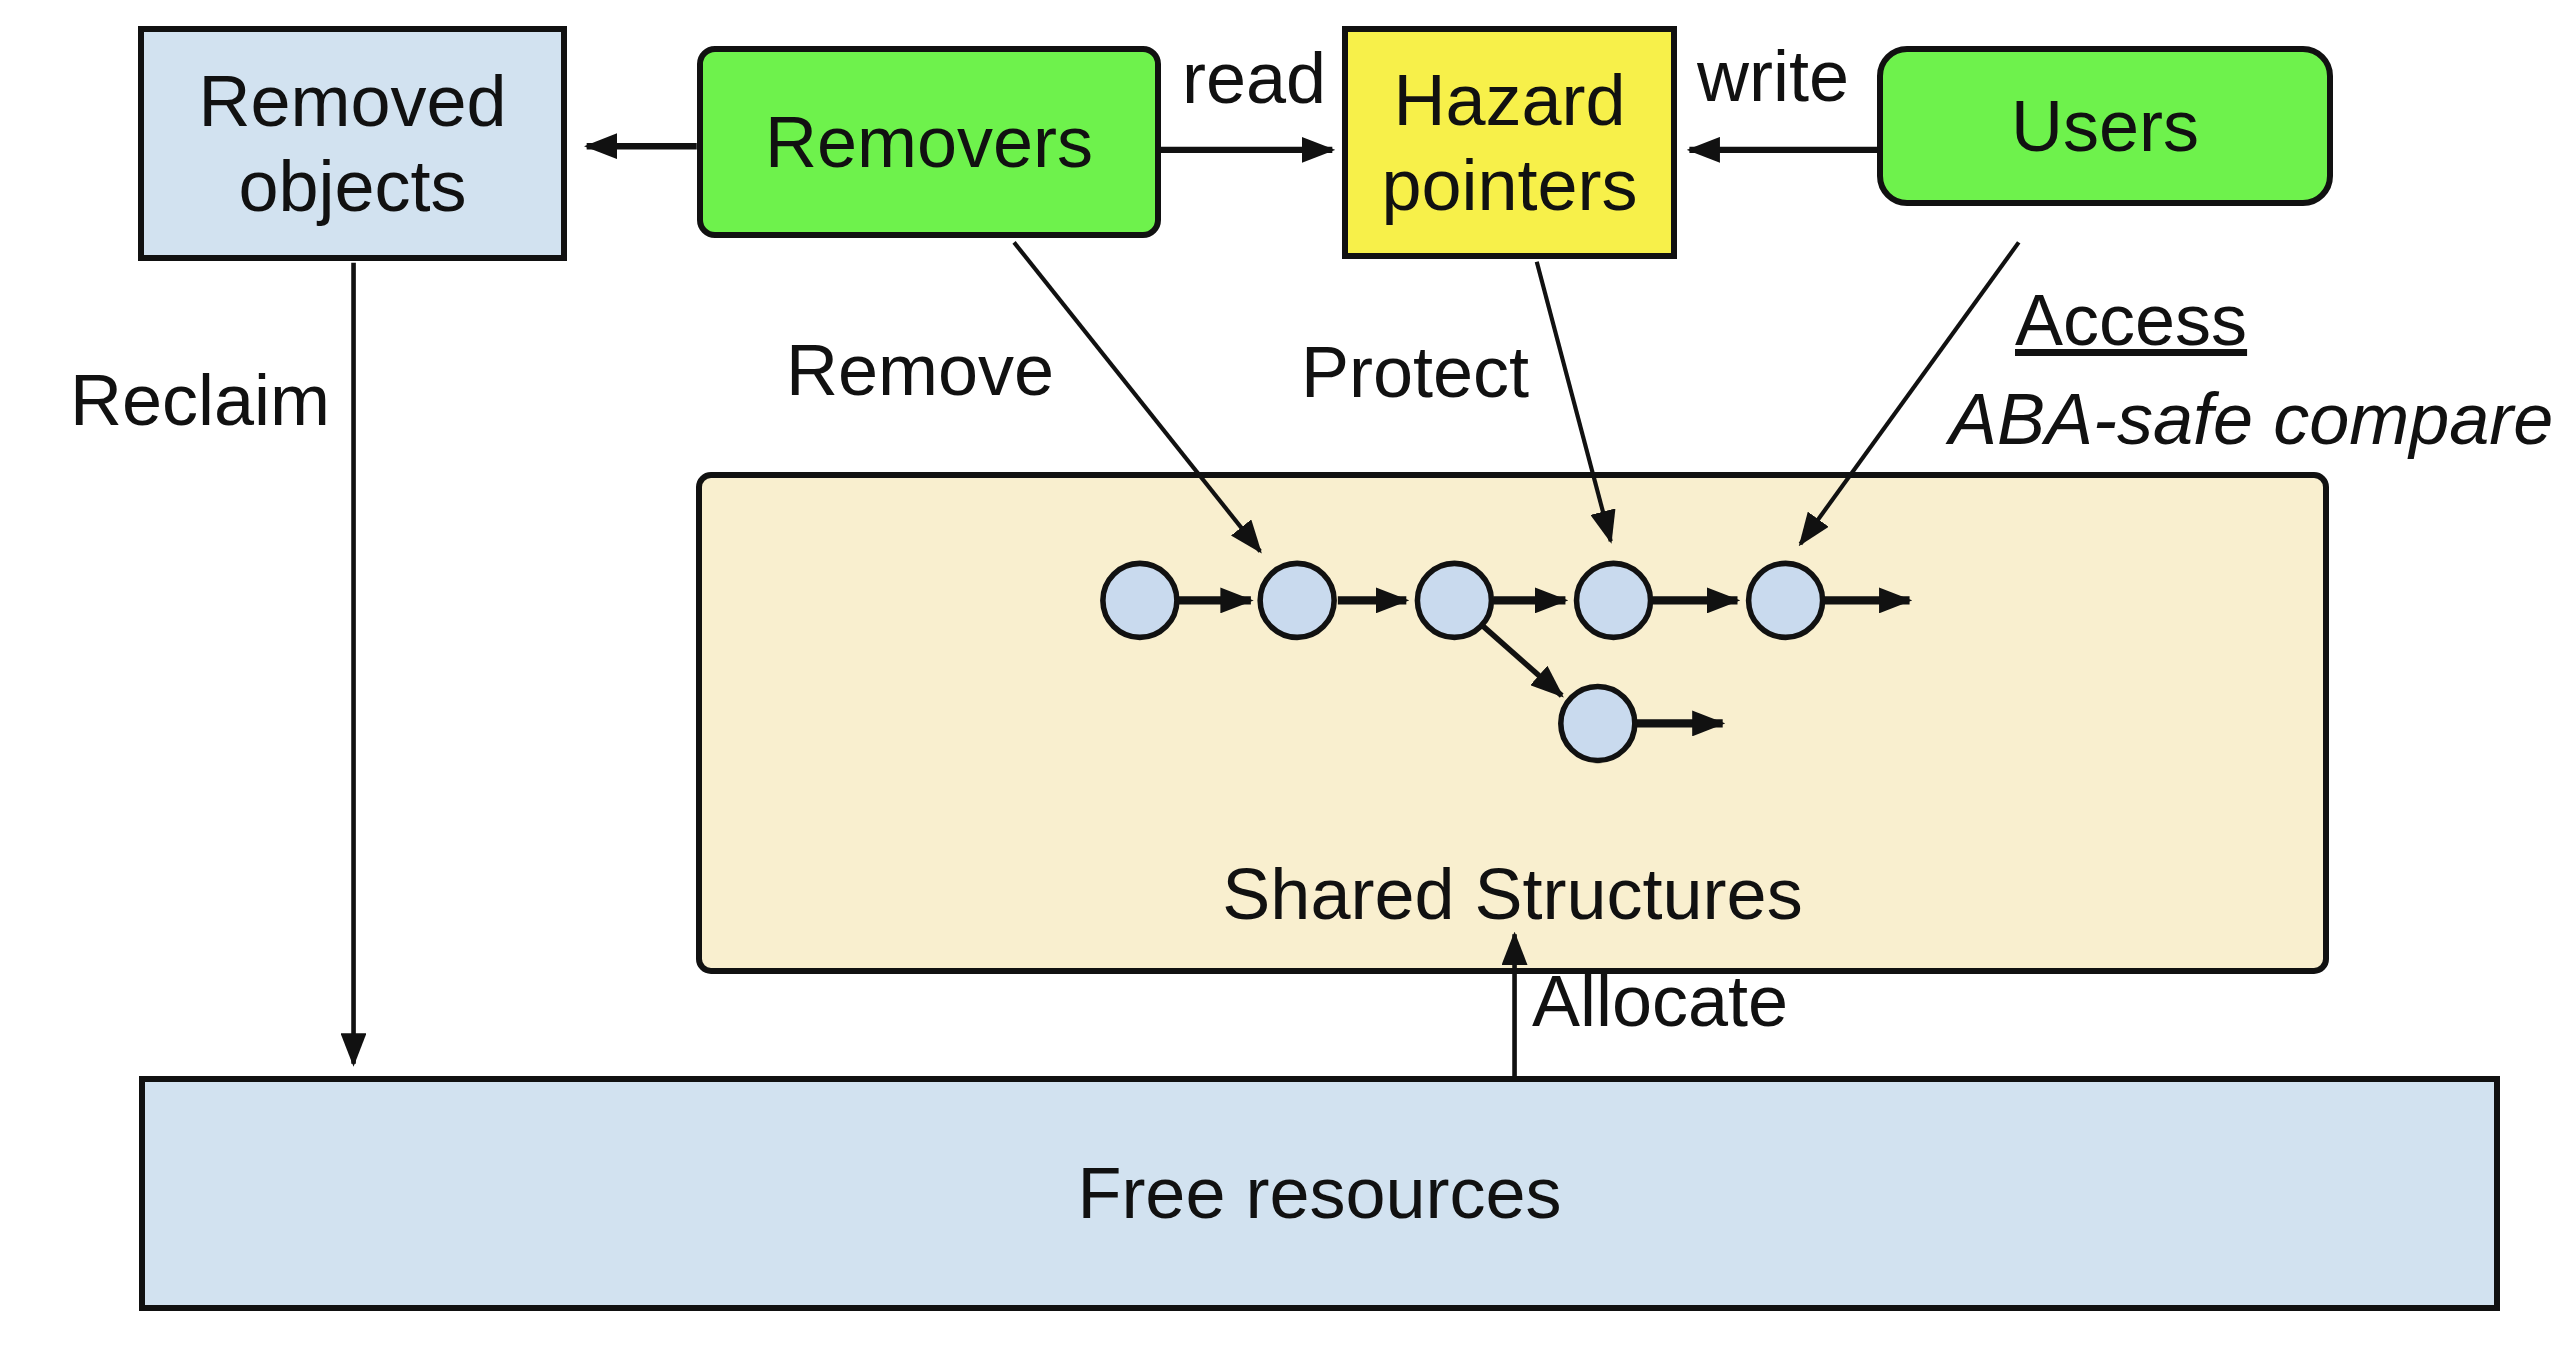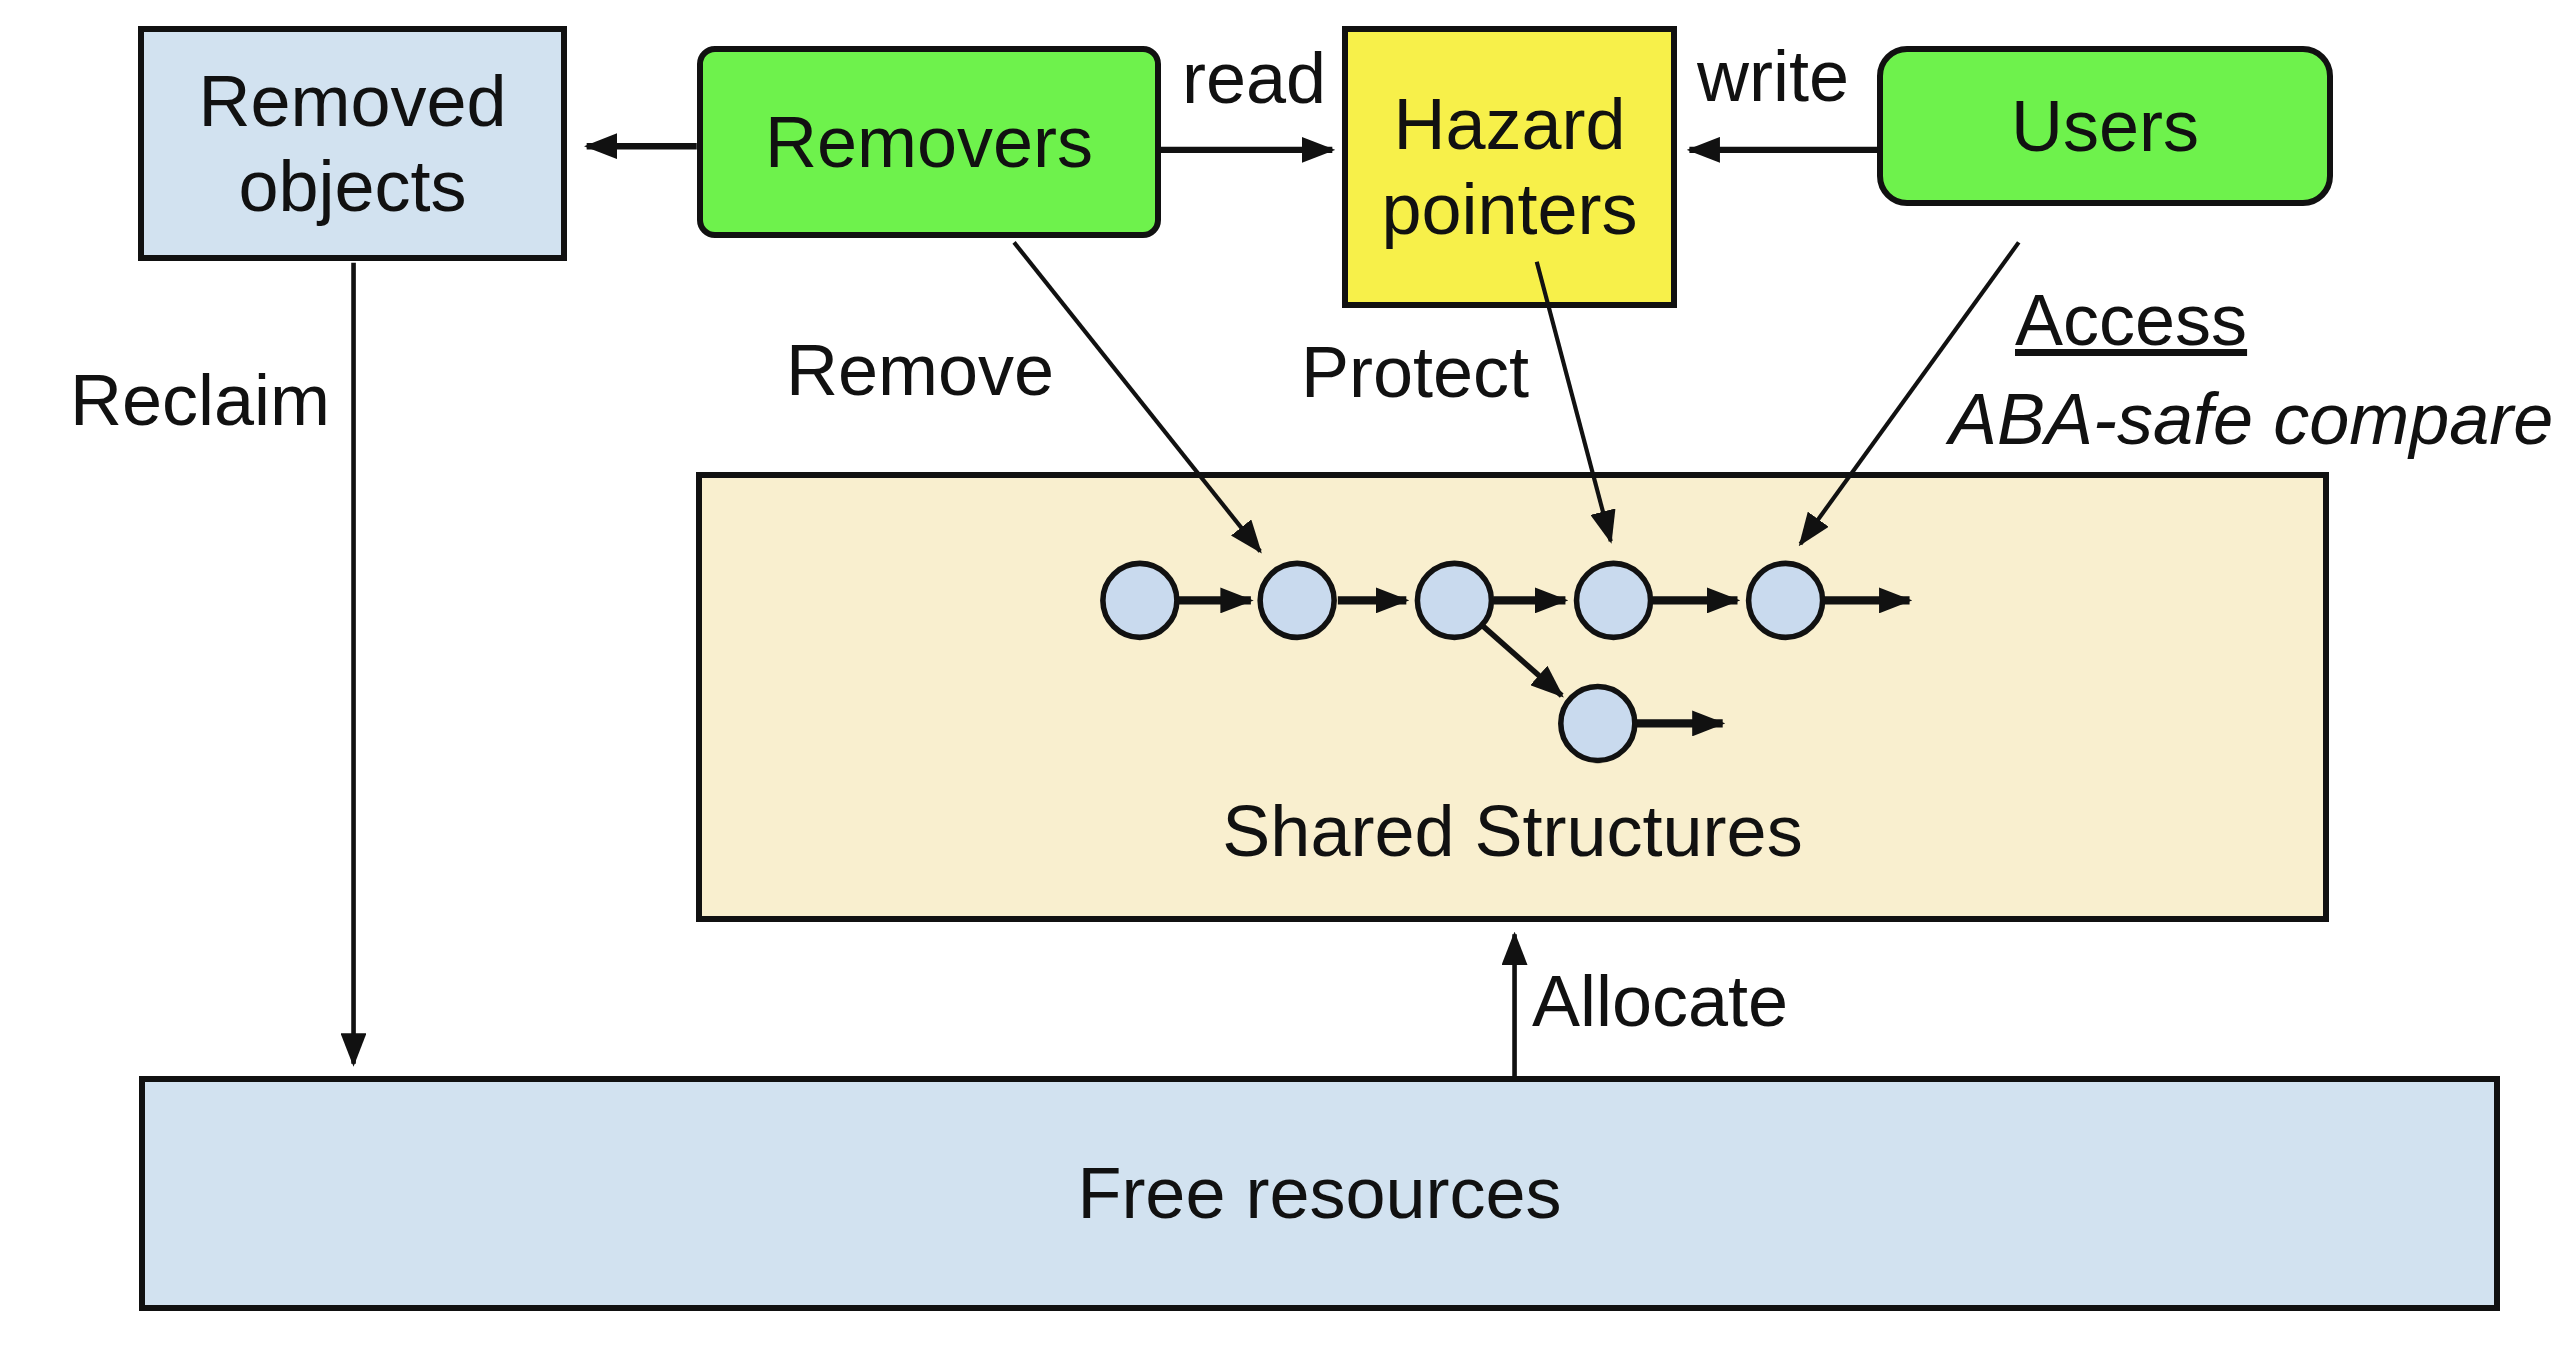--- a/index.html
+++ b/index.html
@@ -34,35 +34,36 @@
     left: 127px; top: 26px; width: 429px; height: 235px;
     background: #d2e2f0;
     padding: 0 18.5px;
   }
   #box-removers {
     left: 686px; top: 46px; width: 464px; height: 192px;
     background: #6ef24c;
     border-radius: 18px;
   }
   #box-hazard-pointers {
-    left: 1331px; top: 26px; width: 335px; height: 282px;
+    left: 1331px; top: 26px; width: 335px; height: 233px;
     background: #f7f04a;
     padding: 0 9.3px;
   }
   #box-users {
     left: 1866px; top: 46px; width: 456px; height: 160px;
     background: #6ef24c;
     border-radius: 30px;
   }
   #box-shared-structures {
-    left: 685px; top: 472px; width: 1633px; height: 450px;
+    left: 685px; top: 472px; width: 1633px; height: 502px;
     background: #f9efcf;
     align-items: flex-end;
-    padding-bottom: 42px;
+    padding-bottom: 31px;
     z-index: 1;
+    border-radius: 15px;
   }
   #box-free-resources {
     left: 128px; top: 1076px; width: 2361px; height: 235px;
     background: #d2e2f0;
   }
   
   .edge-label {
     position: absolute;
     font-size: 72px;
     white-space: nowrap;

